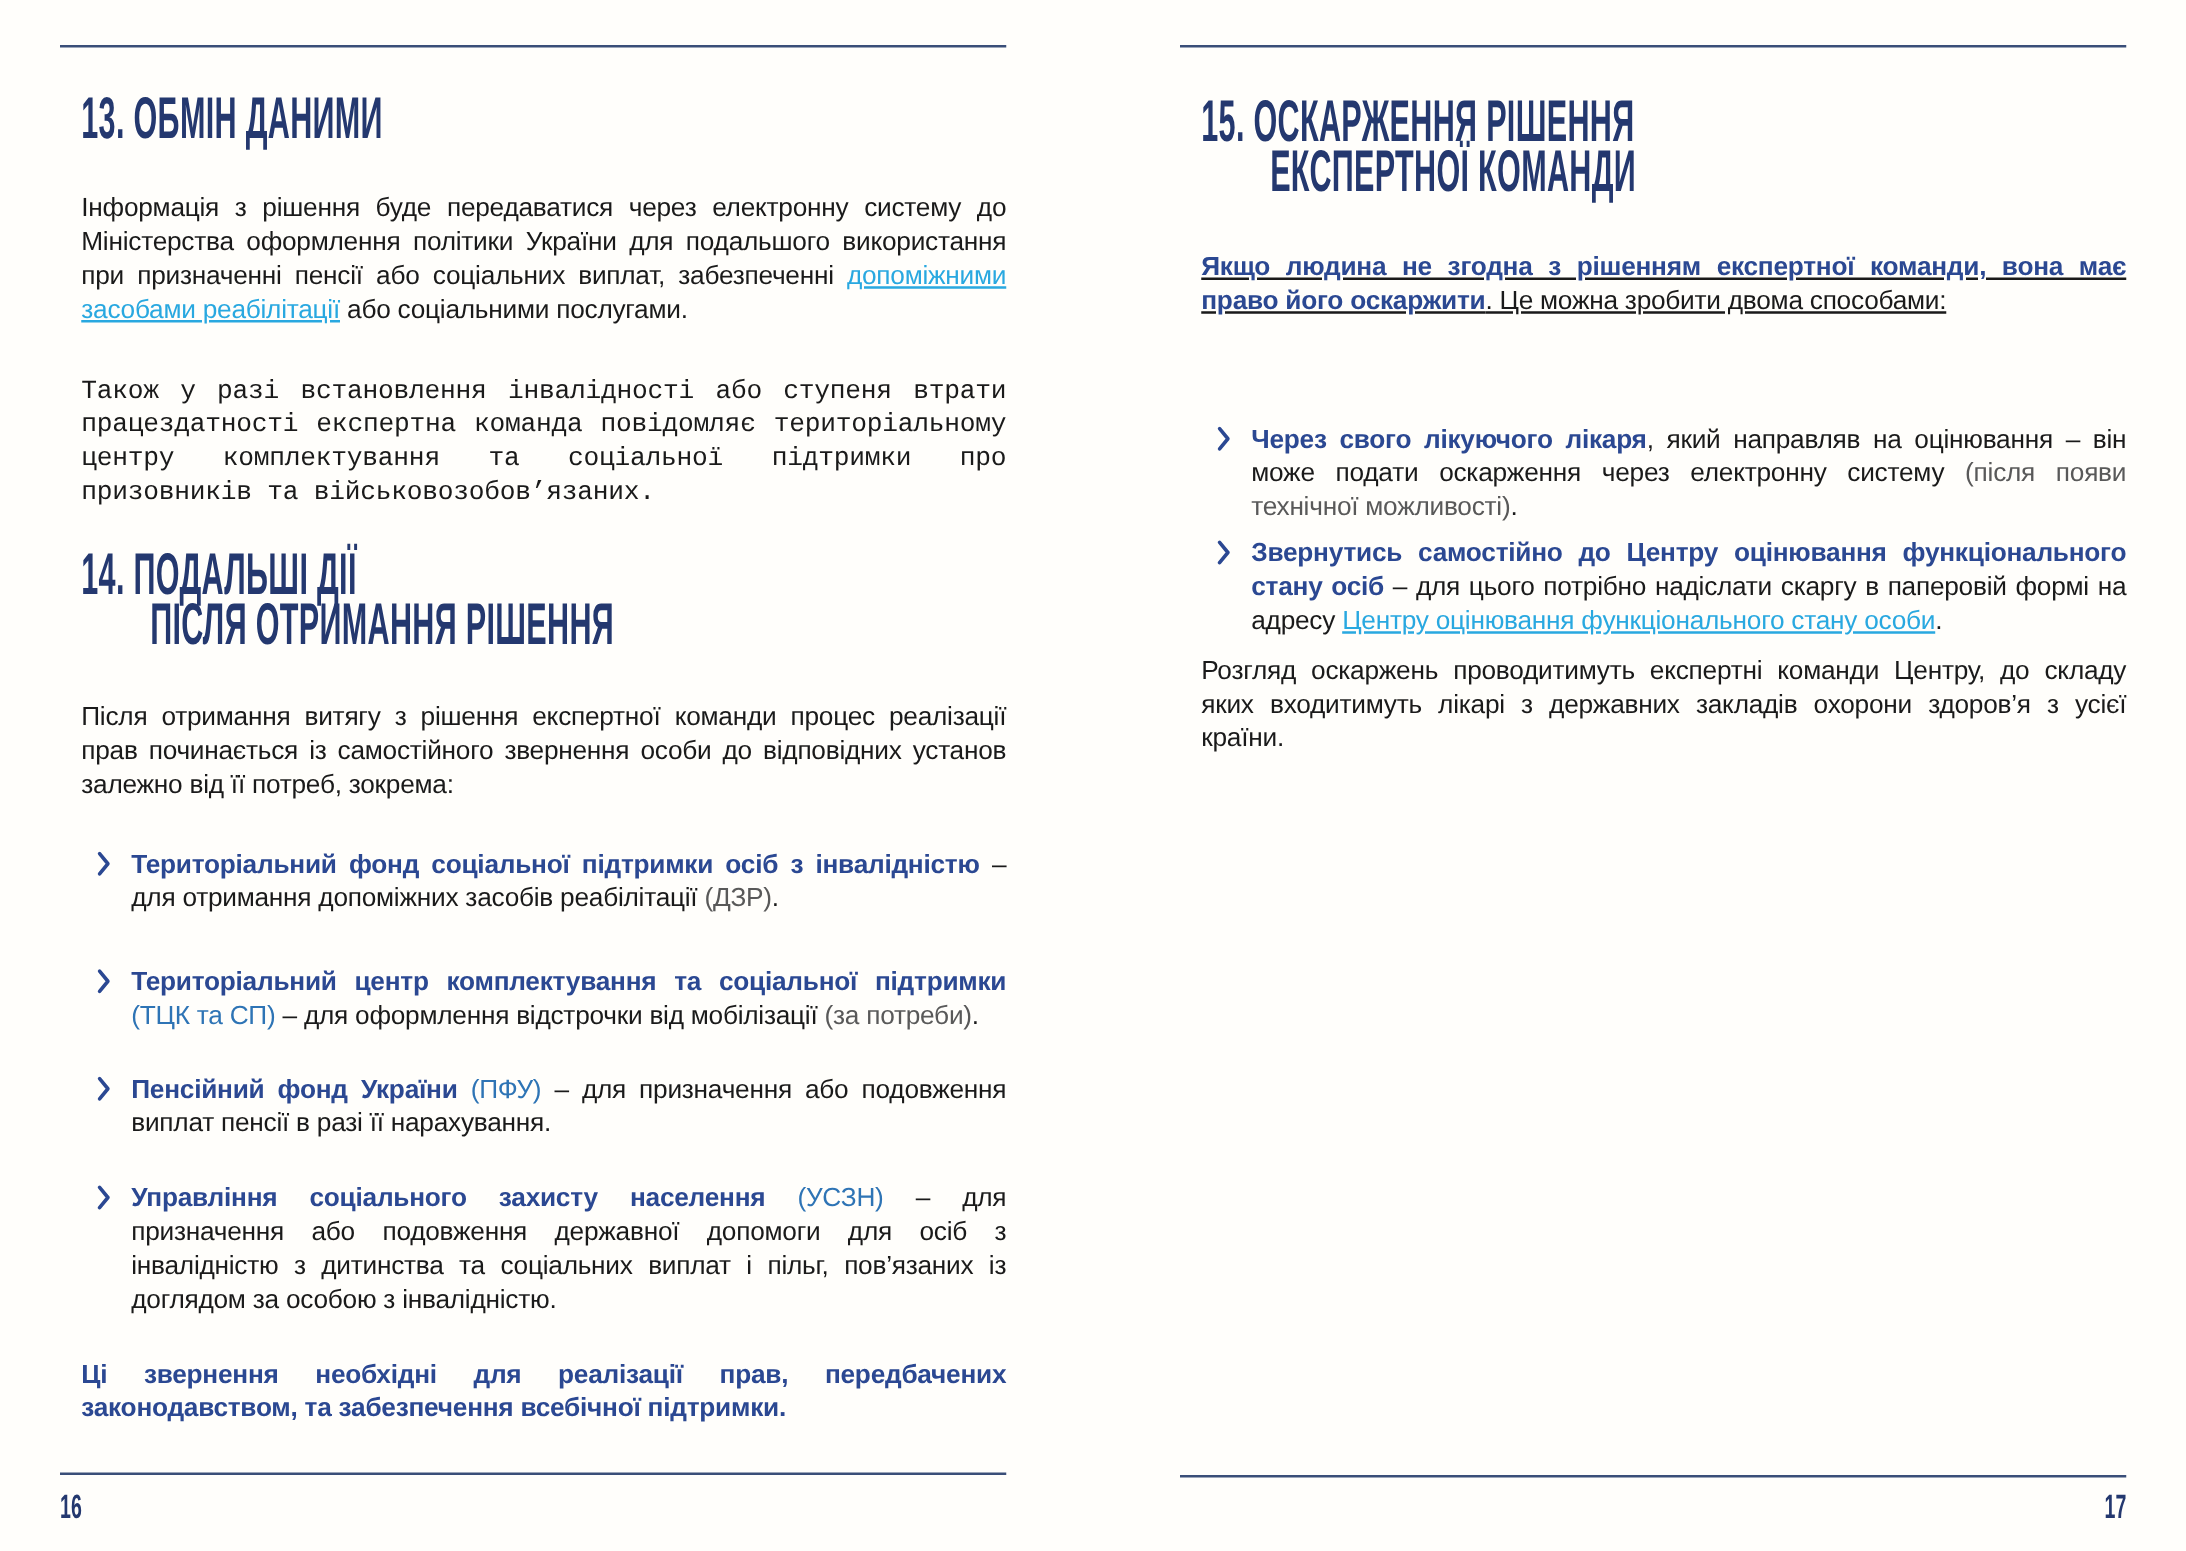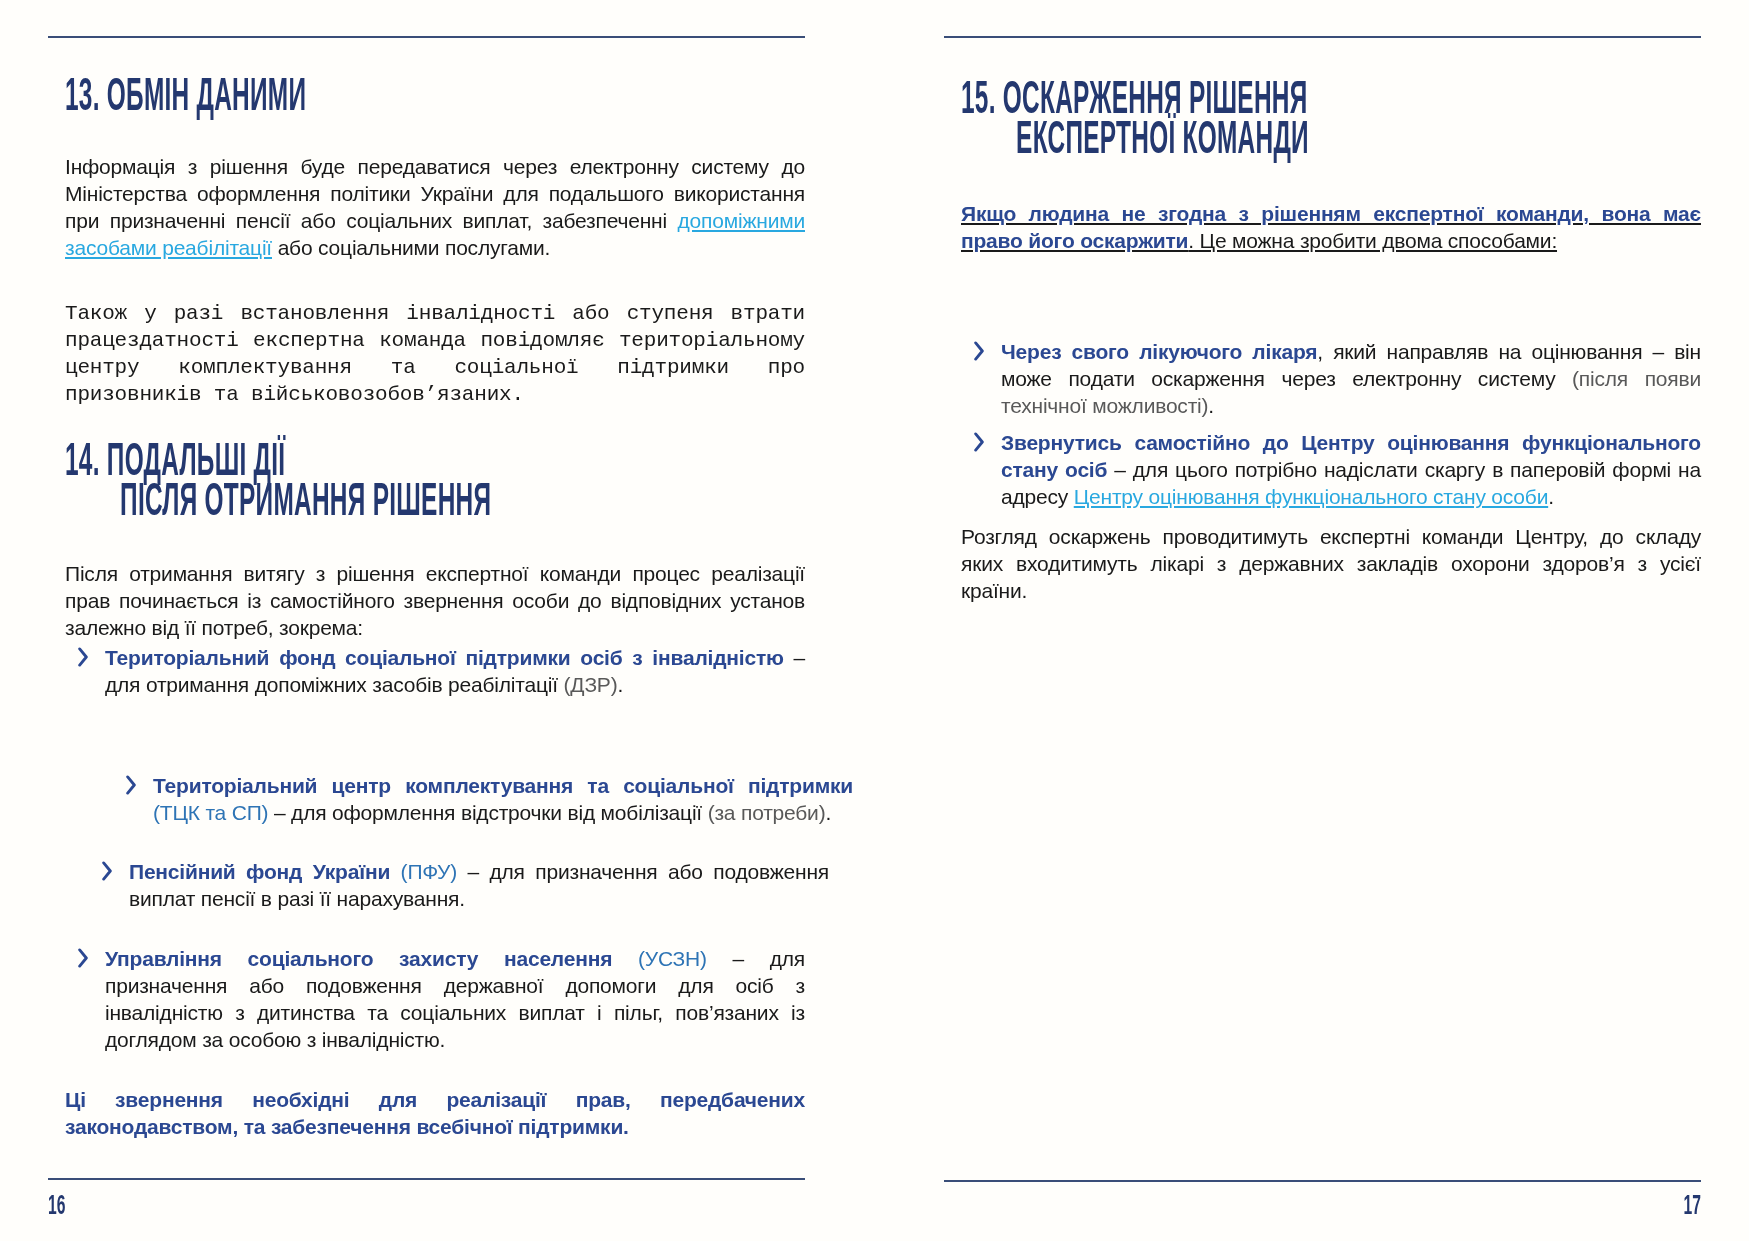--- a/index.html
+++ b/index.html
@@ -57,27 +57,27 @@
       <div class="heading" style="top: 74px;">
         <div class="h-line"><span>13. </span>ОБМІН ДАНИМИ</div>
       </div>
       <div class="para" style="top: 153px;"><span class="seg-normal">Інформація з рішення буде передаватися через електронну систему до Міністерства оформлення політики України для подальшого використання при призначенні пенсії або соціальних виплат, забезпеченні </span><a class="seg-link">допоміжними засобами реабілітації</a><span class="seg-normal"> або соціальними послугами.</span></div>
       <div class="para" style="top: 300px; font-family: Liberation Mono, monospace;"><span class="seg-normal">Також у разі встановлення інвалідності або ступеня втрати працездатності експертна команда повідомляє територіальному центру комплектування та соціальної підтримки про призовників та військовозобов’язаних.</span></div>
       <div class="heading" style="top: 439px;">
         <div class="h-line"><span>14. </span>ПОДАЛЬШІ ДІЇ</div>
         <div class="h-line h-cont">ПІСЛЯ ОТРИМАННЯ РІШЕННЯ</div>
       </div>
       <div class="para" style="top: 560px;"><span class="seg-normal">Після отримання витягу з рішення експертної команди процес реалізації прав починається із самостійного звернення особи до відповідних установ залежно від її потреб, зокрема:</span></div>
-      <div class="bullet" style="top: 644px;"><svg width="12" height="21" viewBox="0 0 12 21" class="mark">
+      <div class="bullet" style="top: 678px;"><svg width="12" height="21" viewBox="0 0 12 21" class="mark">
           <path d="M2.5 2 L9.5 10.5 L2.5 19" fill="none" stroke="#2b4892" stroke-width="3" stroke-linecap="round" stroke-linejoin="round"></path>
         </svg><span class="seg-strong">Територіальний фонд соціальної підтримки осіб з інвалідністю</span><span class="seg-normal"> – для отримання допоміжних засобів реабілітації </span><span class="seg-muted">(ДЗР)</span><span class="seg-normal">.</span></div>
-      <div class="bullet" style="top: 772px; margin-left: 48px;"><svg width="12" height="21" viewBox="0 0 12 21" class="mark">
+      <div class="bullet" style="top: 772px;"><svg width="12" height="21" viewBox="0 0 12 21" class="mark">
           <path d="M2.5 2 L9.5 10.5 L2.5 19" fill="none" stroke="#2b4892" stroke-width="3" stroke-linecap="round" stroke-linejoin="round"></path>
         </svg><span class="seg-strong">Територіальний центр комплектування та соціальної підтримки</span><span class="seg-normal"> </span><span class="seg-abbr">(ТЦК та СП)</span><span class="seg-normal"> – для оформлення відстрочки від мобілізації </span><span class="seg-muted">(за потреби)</span><span class="seg-normal">.</span></div>
-      <div class="bullet" style="top: 858px; margin-left: 24px;"><svg width="12" height="21" viewBox="0 0 12 21" class="mark">
+      <div class="bullet" style="top: 858px;"><svg width="12" height="21" viewBox="0 0 12 21" class="mark">
           <path d="M2.5 2 L9.5 10.5 L2.5 19" fill="none" stroke="#2b4892" stroke-width="3" stroke-linecap="round" stroke-linejoin="round"></path>
         </svg><span class="seg-strong">Пенсійний фонд України</span><span class="seg-normal"> </span><span class="seg-abbr">(ПФУ)</span><span class="seg-normal"> – для призначення або подовження виплат пенсії в разі її нарахування.</span></div>
       <div class="bullet" style="top: 945px;"><svg width="12" height="21" viewBox="0 0 12 21" class="mark">
           <path d="M2.5 2 L9.5 10.5 L2.5 19" fill="none" stroke="#2b4892" stroke-width="3" stroke-linecap="round" stroke-linejoin="round"></path>
         </svg><span class="seg-strong">Управління соціального захисту населення</span><span class="seg-normal"> </span><span class="seg-abbr">(УСЗН)</span><span class="seg-normal"> – для призначення або подовження державної допомоги для осіб з інвалідністю з дитинства та соціальних виплат і пільг, пов’язаних із доглядом за особою з інвалідністю.</span></div>
       <div class="para" style="top: 1086px;"><span class="seg-strong">Ці звернення необхідні для реалізації прав, передбачених законодавством, та забезпечення всебічної підтримки.</span></div>
     </div>
   <div class="rule bottom"></div>
   <div class="pagenum">16</div>
 </div>

